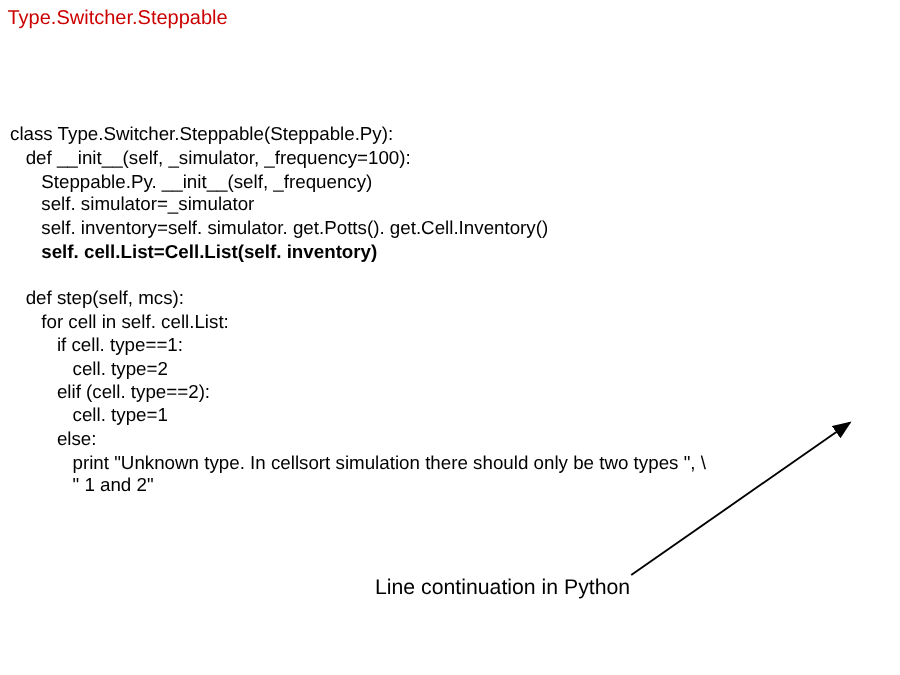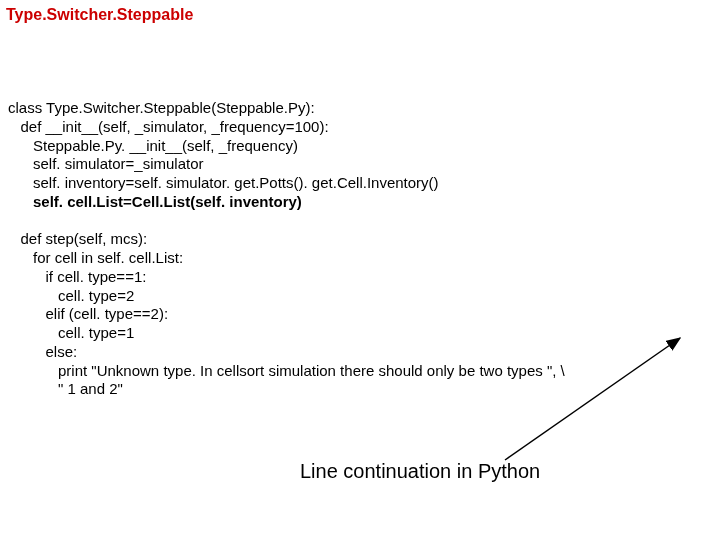--- a/index.html
+++ b/index.html
@@ -9,40 +9,40 @@
     height: 540px;
     font-family: Arial, Helvetica, sans-serif;
     background: #fff;
     position: relative;
     overflow: hidden;
   }
   .title {
     position: absolute;
     top: 6px;
     left: 6px;
-    font-weight: bold;
+    font-weight: normal;
     font-size: 16px;
     color: #cc0000;
   }
   .code-block {
     position: absolute;
     top: 62px;
     left: 8px;
     font-size: 15px;
     line-height: 1.25;
     color: #000;
     white-space: pre;
     margin-top: 37px;
   }
   .bold { font-weight: bold; }
   .caption {
     position: absolute;
     left: 300px;
     top: 460px;
-    font-size: 20px;
+    font-size: 17px;
     color: #000;
   }
   .arrow-svg {
     position: absolute;
     left: 0;
     top: 0;
     width: 720px;
     height: 540px;
     pointer-events: none;
   }

